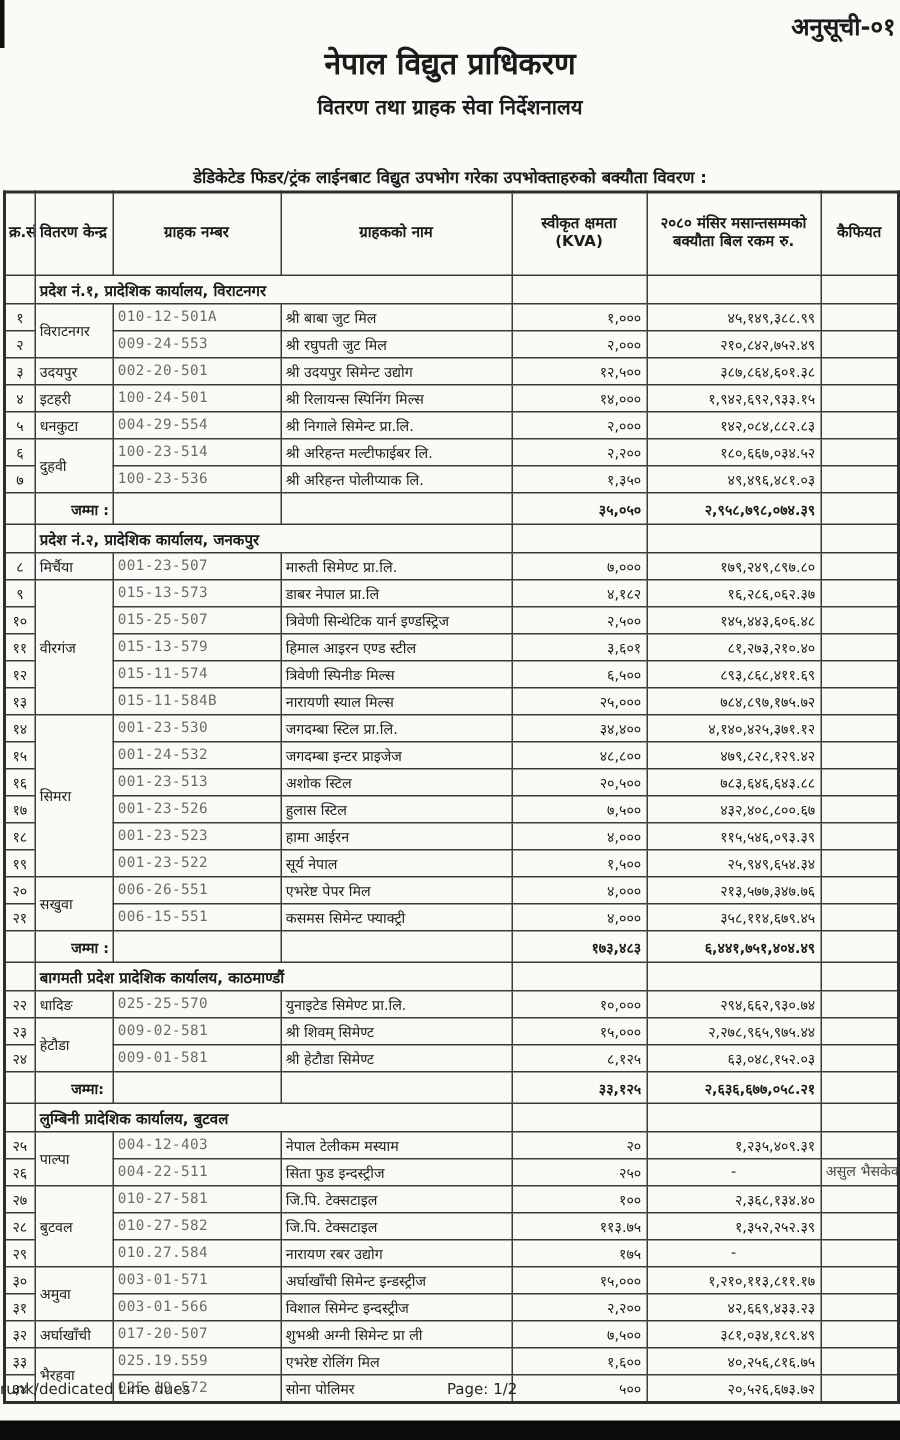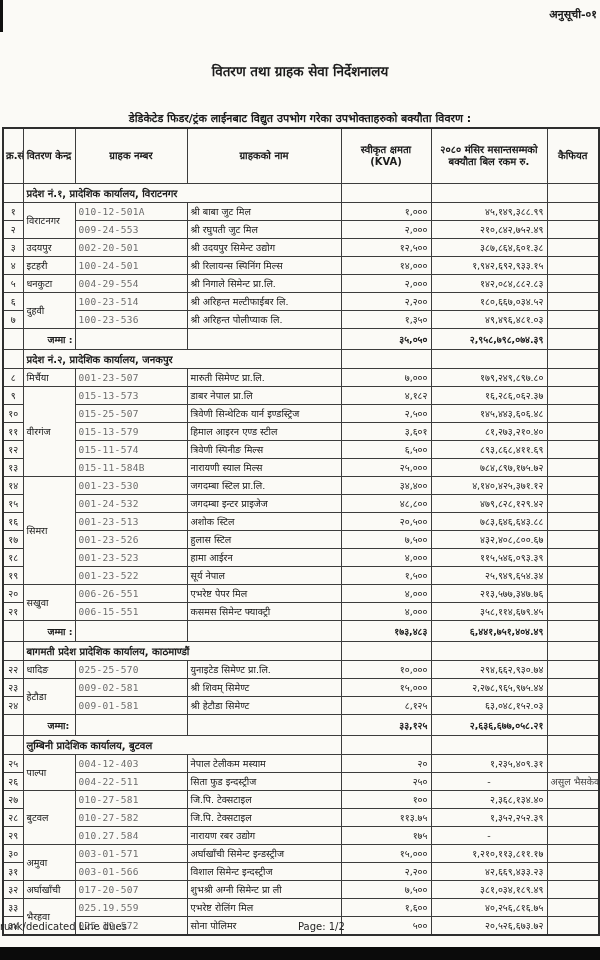--- a/index.html
+++ b/index.html
@@ -5,21 +5,21 @@
   html,body{margin:0;padding:0;}
   body{
     width:600px;height:960px;position:relative;overflow:hidden;
     background:#e9e8e4;
     font-family:"DejaVu Sans","Liberation Sans",sans-serif;
     color:#1b1b1b;
   }
   .page{position:absolute;inset:0;background:#fbfaf6;}
   .edge-mark{position:absolute;left:0;top:0;width:3px;height:32px;background:#101010;}
   .bottom-bar{position:absolute;left:0;bottom:0;width:600px;height:13px;background:#0b0b0b;}
-  .annex{position:absolute;top:6px;right:3px;font-size:11px;font-weight:bold;}
+  .annex{position:absolute;top:6px;right:3px;font-size:16px;font-weight:bold;}
   .doc-title{position:absolute;top:28px;left:0;width:100%;text-align:center;
     font-size:20px;font-weight:bold;font-family:"DejaVu Serif","Liberation Serif",serif;}
   .doc-subtitle{position:absolute;top:62px;left:0;width:100%;text-align:center;
     font-size:13.5px;font-weight:bold;}
   .doc-caption{position:absolute;top:110px;left:0;width:100%;text-align:center;
     font-size:11px;font-weight:bold;}
   table.dues{
     position:absolute;top:127px;left:2px;width:596px;
     border-collapse:collapse;table-layout:fixed;
     border:2px solid #2e2e2e;
@@ -49,20 +49,21 @@
   .footer-page{position:absolute;top:921px;left:298px;font-size:10px;color:#262626;}
 </style>
 </head>
 <body>
 
 <div class="page">
 
   <div class="edge-mark"></div>
 
   <div class="annex">अनुसूची-०१</div>
+  <div class="doc-title">नेपाल विद्युत प्राधिकरण</div>
   <div class="doc-subtitle">वितरण तथा ग्राहक सेवा निर्देशनालय</div>
   <div class="doc-caption">डेडिकेटेड फिडर/ट्रंक लाईनबाट विद्युत उपभोग गरेका उपभोक्ताहरुको बक्यौता विवरण :</div>
 
   <table class="dues">
     <colgroup>
       <col style="width:20px">
         <col style="width:52px">
         <col style="width:112px">
       <col style="width:154px">
         <col style="width:90px">

